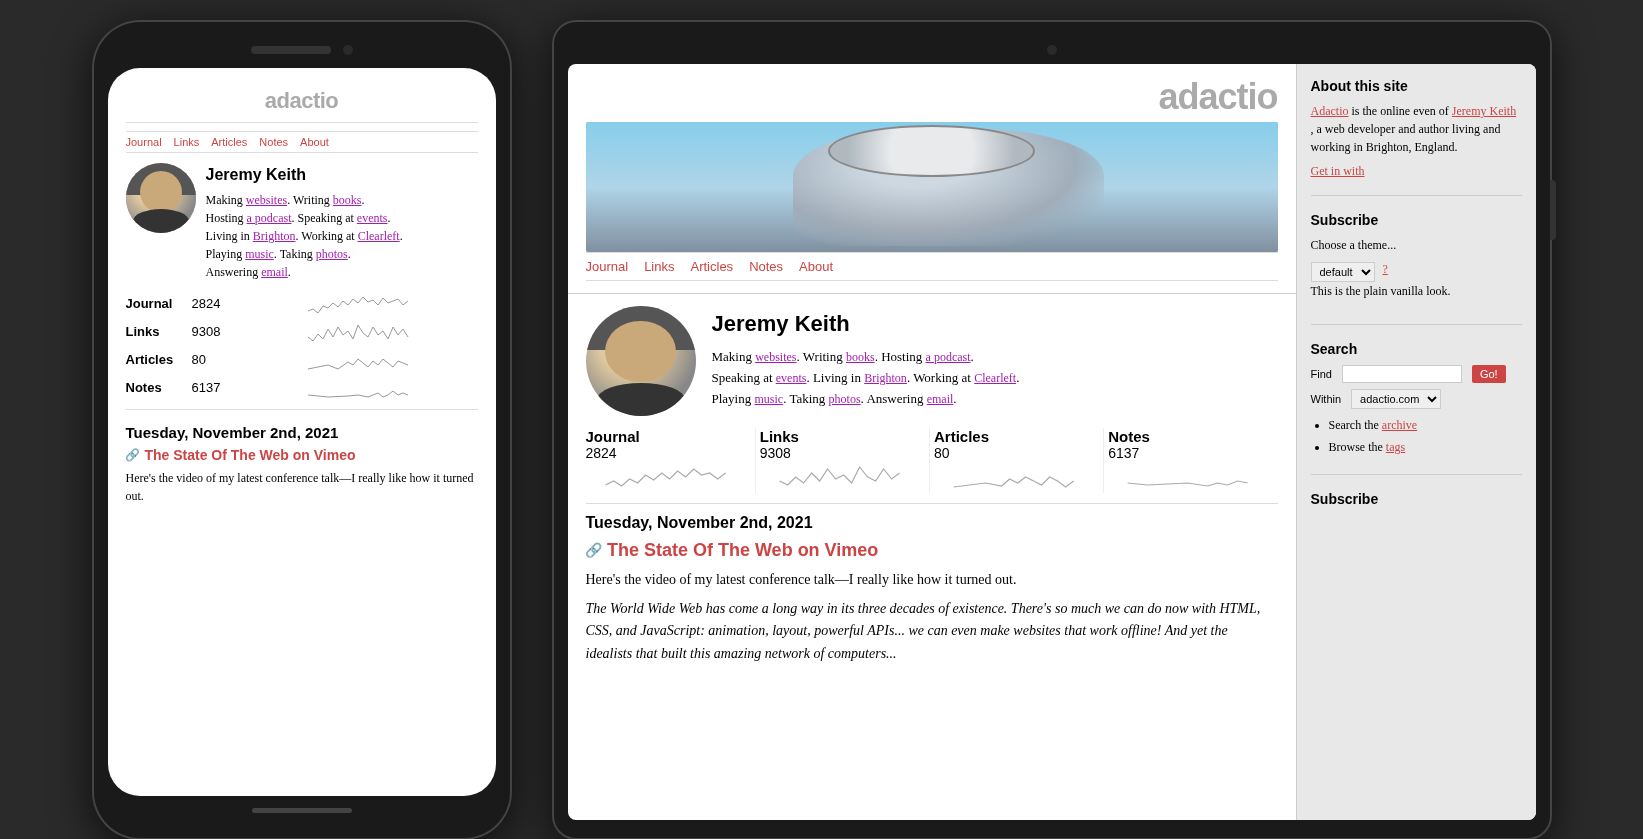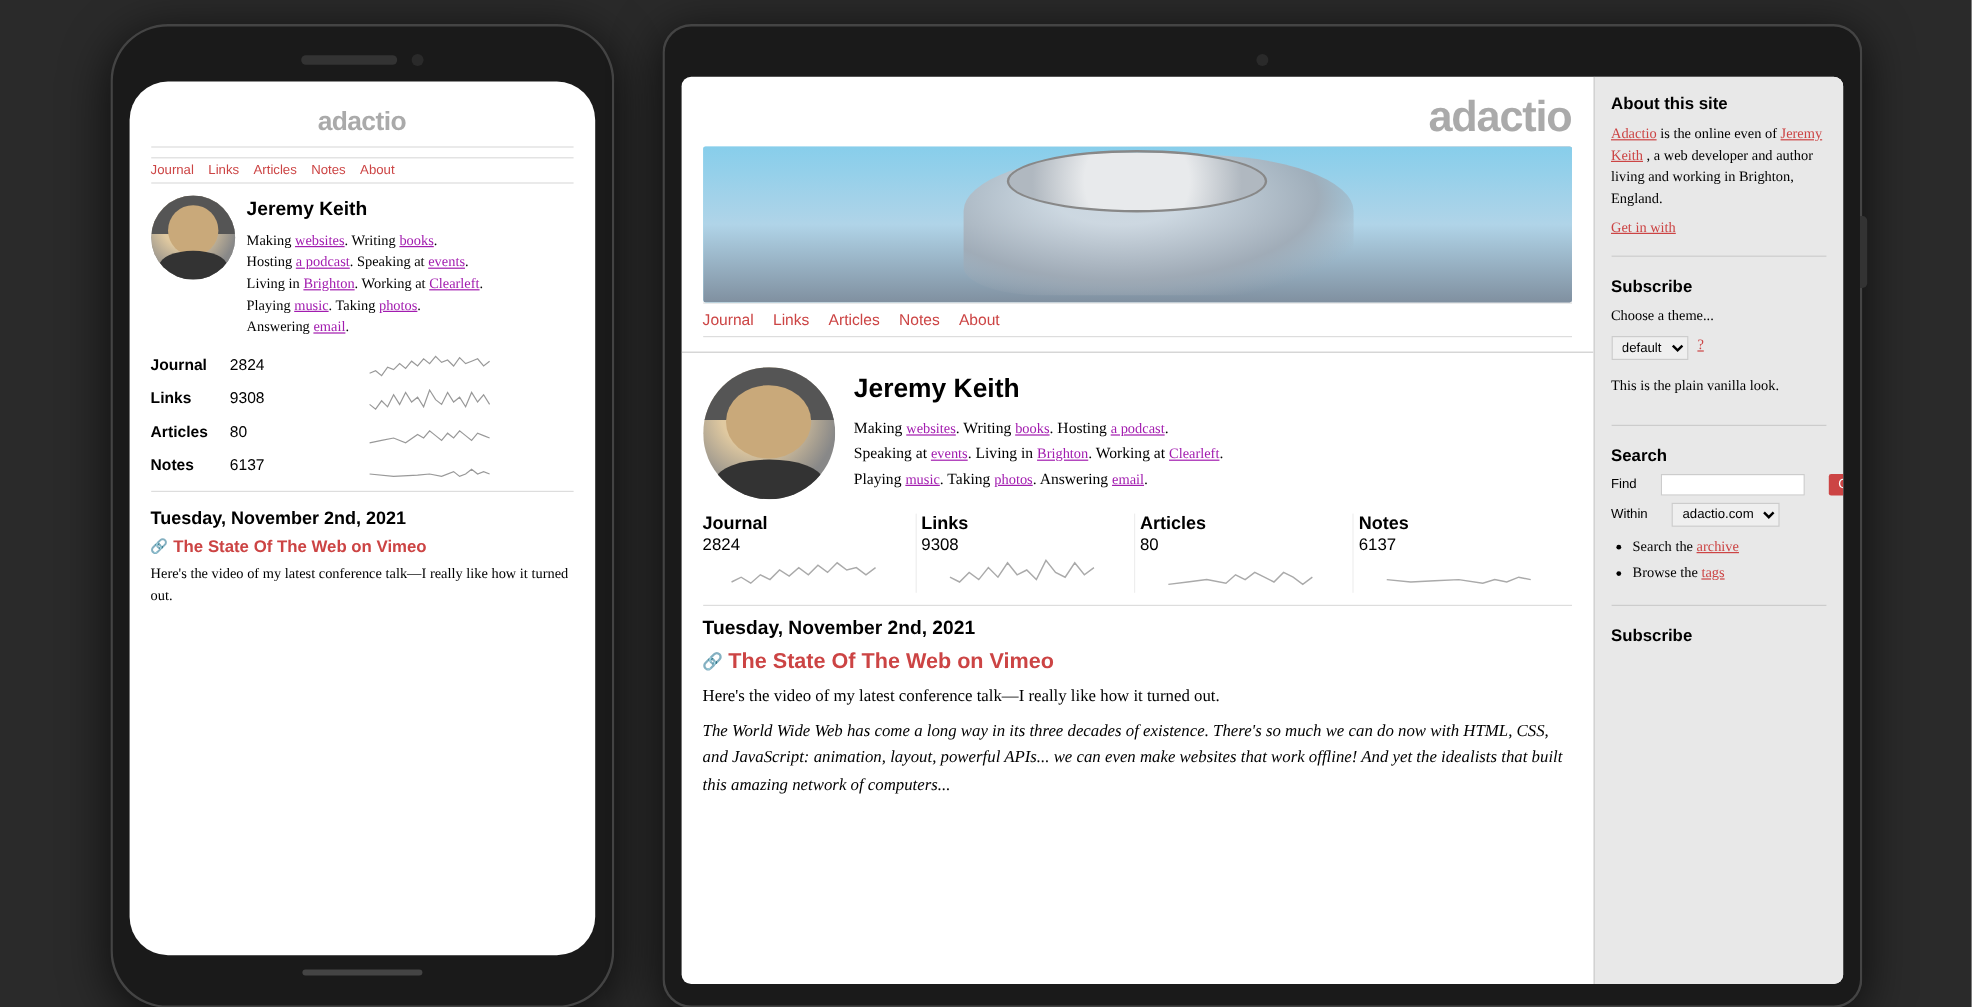--- a/index.html
+++ b/index.html
@@ -208,21 +208,21 @@
     .tablet-inner {
       display: flex;
       height: 100%;
     }
     .tablet-main {
       flex: 1;
       overflow: hidden;
       padding: 0;
     }
     .tablet-sidebar {
-      width: 208px;
+      width: 240px;
       background: #e8e8e8;
       border-left: 1px solid #ccc;
       padding: 14px;
       font-size: 12px;
       overflow: hidden;
     }
     .tablet-header {
       padding: 12px 18px 0;
       border-bottom: 1px solid #ccc;
     }
@@ -244,21 +244,21 @@
 
     
     .sidebar-heading { font-size: 14px; font-weight: bold; font-family: Arial, Helvetica, sans-serif; margin-bottom: 8px; }
     .sidebar-text { font-size: 12px; line-height: 1.5; margin-bottom: 8px; }
     .sidebar-link { color: #c44; text-decoration: underline; font-size: 12px; }
     .sidebar-section { margin-bottom: 16px; padding-bottom: 16px; border-bottom: 1px solid #ccc; }
     .sidebar-select { font-size: 11px; padding: 2px 4px; border: 1px solid #ccc; }
     .sidebar-input { width: 120px; font-size: 11px; padding: 2px 4px; border: 1px solid #ccc; }
     .sidebar-go-btn { background: #c44; color: #fff; border: none; padding: 3px 8px; font-size: 11px; cursor: pointer; border-radius: 2px; }
     .sidebar-question { color: #c44; font-size: 12px; text-decoration: underline; margin-left: 4px; }
-    .search-row { display: flex; align-items: center; gap: 20px; margin: 6px 0; }
+    .search-row { display: flex; align-items: center; gap: 10px; margin: 6px 0; }
     .search-label-sm { font-size: 11px; font-family: Arial, Helvetica, sans-serif; }
     .bullet-list { list-style: disc; padding-left: 18px; font-size: 12px; line-height: 1.8; }
 
     
     .tablet-intro { display: flex; gap: 16px; align-items: flex-start; margin-bottom: 12px; }
     .tablet-avatar { width: 110px; height: 110px; border-radius: 50%; overflow: hidden; flex-shrink: 0; }
     .tablet-intro-text { font-size: 13px; line-height: 1.6; }
     .tablet-intro-text h2 { font-size: 22px; font-weight: bold; font-family: Arial, Helvetica, sans-serif; margin-bottom: 6px; }
   </style>
 </head>
@@ -444,21 +444,21 @@
             <span> is the online even of </span>
             <a class="sidebar-link">Jeremy Keith</a>
             <span>, a web developer and author living and working in Brighton, England.</span>
           </div>
           <a class="sidebar-link">Get in with</a>
         </div>
 
         <div class="sidebar-section">
           <div class="sidebar-heading">Subscribe</div>
           <div class="sidebar-text">Choose a theme...</div>
-          <div style="display:flex;align-items:flex-start;gap:4px;margin-bottom:12px;">
+          <div style="display:flex;align-items:flex-start;gap:4px;margin-bottom:0;">
             <select class="sidebar-select">
               <option>default</option>
             </select>
             <span class="sidebar-question">?</span>
           </div>
           <div class="sidebar-text">This is the plain vanilla look.</div>
         </div>
 
         <div class="sidebar-section">
           <div class="sidebar-heading">Search</div>

